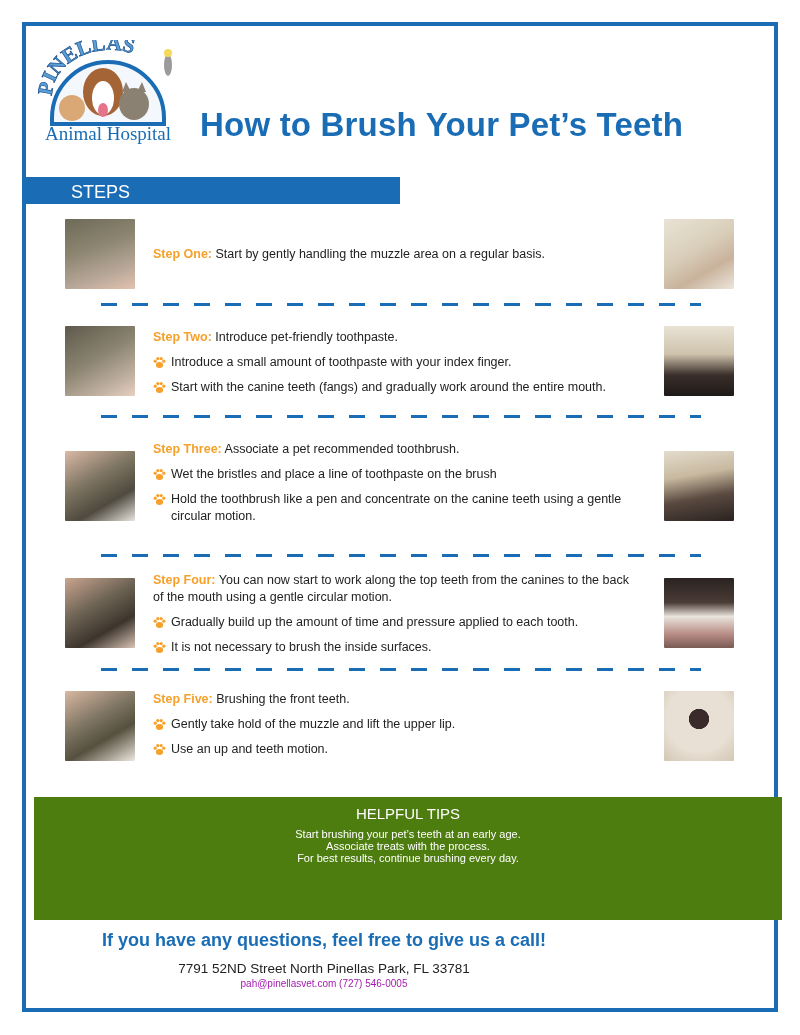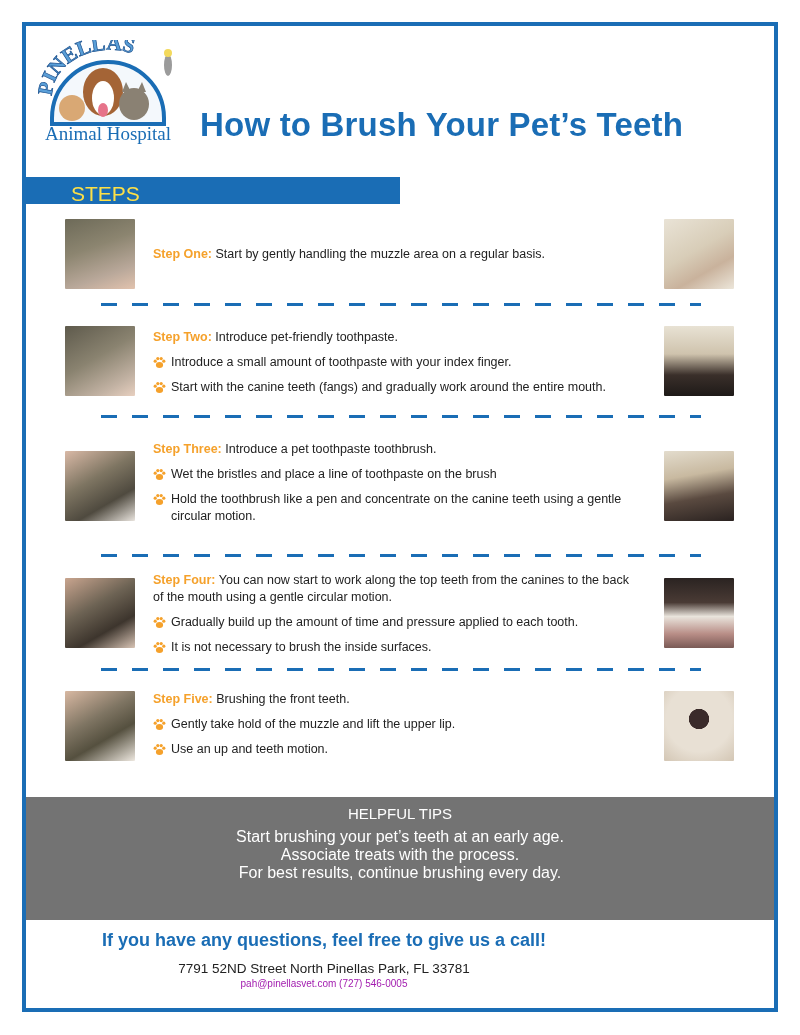--- a/index.html
+++ b/index.html
@@ -1,34 +1,34 @@
 <!DOCTYPE html>
 <html><head>
 <meta charset="utf-8">
 <style>
   html,body{margin:0;padding:0;background:#fff;}
   body{width:800px;height:1035px;position:relative;overflow:hidden;font-family:"Liberation Sans",sans-serif;color:#222;}
   .frame{position:absolute;left:22px;top:22px;width:748px;height:982px;border:4px solid #1a6db5;}
   .logo{position:absolute;left:38px;top:40px;width:140px;height:104px;}
   .title{position:absolute;left:200px;top:68px;font-size:33px;font-weight:bold;color:#1a6db5;letter-spacing:0.2px;margin-top:38px;}
-  .steps-bar{position:absolute;left:26px;top:177px;width:374px;height:27px;background:#1a6db5;color:#fde047;font-size:21px;}
+  .steps-bar{position:absolute;left:26px;top:177px;width:374px;height:27px;background:#1a6db5;color:#ffffff;font-size:18px;}
   .steps-bar span{position:absolute;left:45px;top:5px;}
   .step{position:absolute;left:0;width:800px;}
   .photo{position:absolute;width:70px;height:70px;border-radius:1px;}
   .photo.l{left:65px;}
   .photo.r{left:664px;}
   .stext{position:absolute;left:153px;width:480px;font-size:12.5px;line-height:17px;color:#222;}
   .label{color:#f5a12b;font-weight:bold;}
   .bullet{position:relative;padding-left:18px;margin-top:8px;}
   .paw{position:absolute;left:0;top:2px;width:13px;height:13px;}
   .dash{position:absolute;left:101px;width:600px;height:3px;
         background:repeating-linear-gradient(90deg,#1a6db5 0 16px,transparent 16px 31px);}
-  .tips{position:absolute;left:26px;top:797px;width:748px;height:123px;background:#737373;color:#fff;text-align:center;}
+  .tips{position:absolute;left:34px;top:797px;width:748px;height:123px;background:#4d7c0f;color:#fff;text-align:center;}
   .tips .th{font-size:15px;margin-top:8px;}
-  .tips .tip{font-size:16px;margin-top:0;}
+  .tips .tip{font-size:11px;margin-top:0;}
   .tips .tip1{margin-top:6px;}
   .tips .tip2,.tips .tip3{}
   .contact{position:absolute;left:26px;top:930px;width:596px;text-align:center;}
   .contact .cta{font-size:18px;font-weight:bold;color:#1a6db5;}
   .contact .addr{font-size:13.5px;margin-top:10px;color:#222;}
   .contact .mail{font-size:10px;margin-top:2px;color:#a21caf;}
 </style>
 </head>
 <body>
 
@@ -89,21 +89,21 @@
           <use href="#paw-g"></use>
         </svg><span>Start with the canine teeth (fangs) and gradually work around the entire mouth.</span></div>
   </div>
   <div class="photo r" style="top:326px;background:linear-gradient(180deg,#e8e2d4 0%,#cfc3ad 40%,#3a2f2a 70%,#1e1a18 100%);"></div>
 </div>
 <div class="dash" style="top:415px;"></div>
 
 <div class="step">
   <div class="photo l" style="top:451px;background:linear-gradient(150deg,#d9b9a6 0%,#7e7562 40%,#4f4a3f 70%,#e9e4de 100%);"></div>
   <div class="stext" style="top:441px;">
-    <div><span class="label">Step Three:</span><span> Introduce a pet toothpaste toothbrush.</span></div>
+    <div><span class="label">Step Three:</span><span> Associate a pet recommended toothbrush.</span></div>
     <div class="bullet"><svg class="paw" viewBox="0 0 13 13">
           <use href="#paw-g"></use>
         </svg><span>Wet the bristles and place a line of toothpaste on the brush</span></div>
     <div class="bullet"><svg class="paw" viewBox="0 0 13 13">
           <use href="#paw-g"></use>
         </svg><span>Hold the toothbrush like a pen and concentrate on the canine teeth using a gentle circular motion.</span></div>
   </div>
   <div class="photo r" style="top:451px;background:linear-gradient(170deg,#e3dccd 0%,#c8b9a0 35%,#5a4a40 65%,#2a2220 100%);"></div>
 </div>
 <div class="dash" style="top:554px;"></div>

